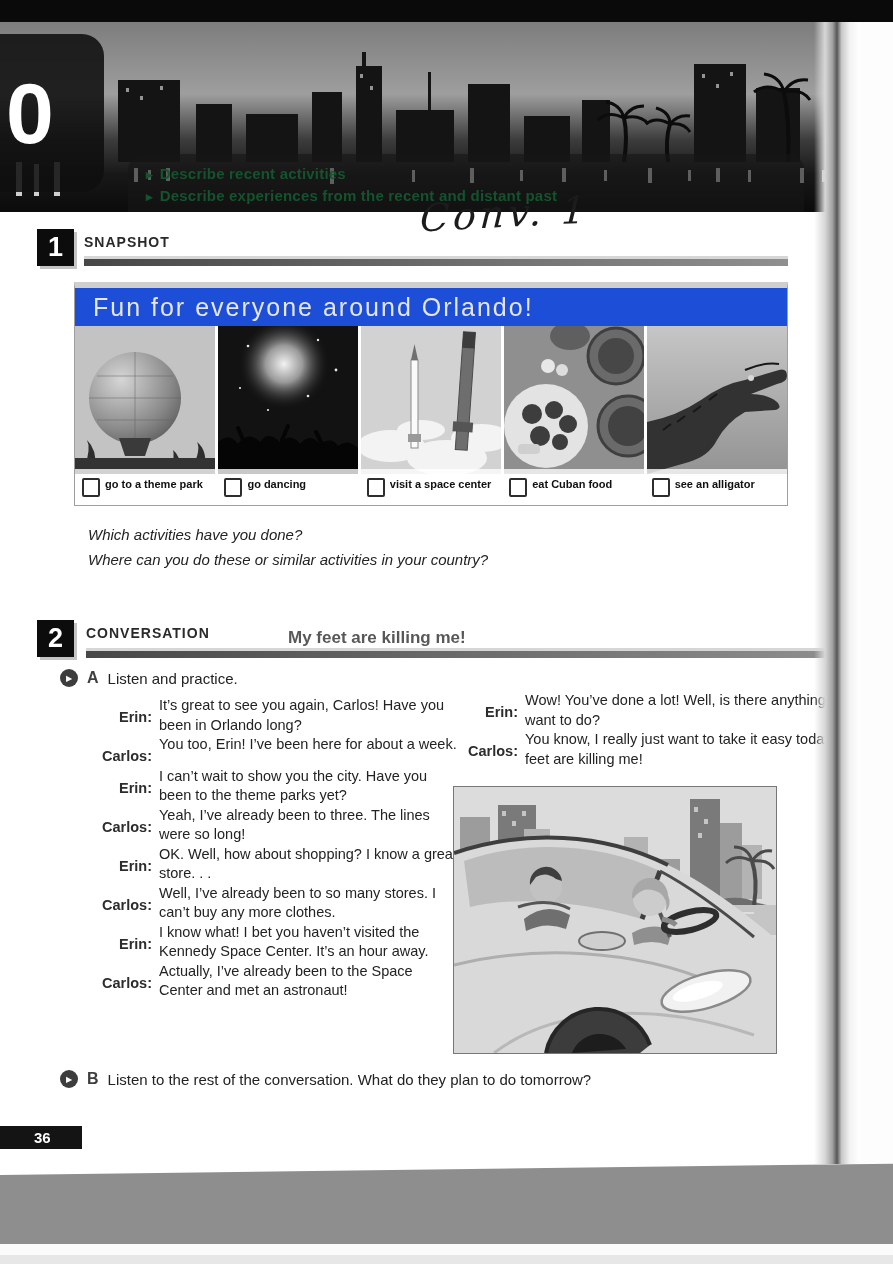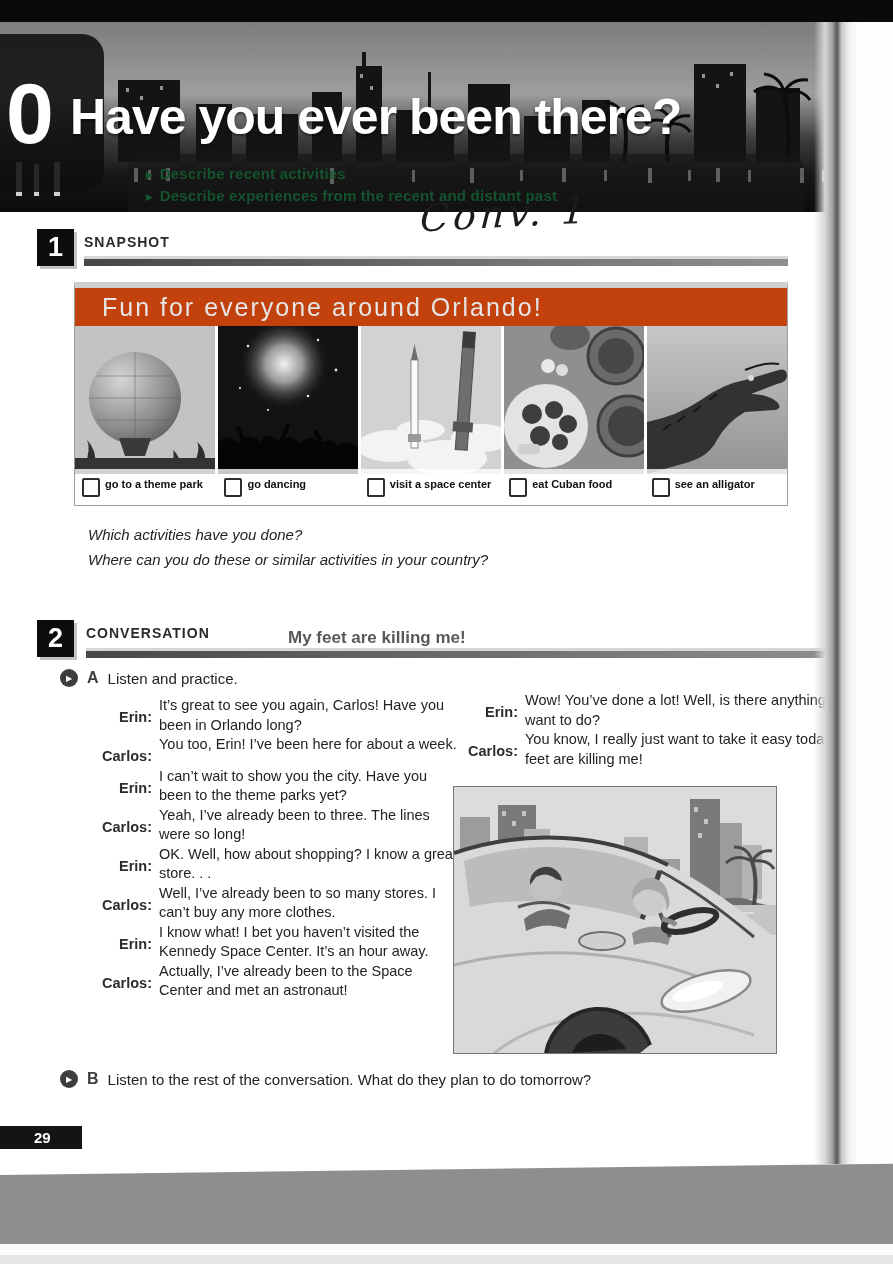--- a/index.html
+++ b/index.html
@@ -36,22 +36,22 @@
       font-size:27px;font-weight:700;display:flex;align-items:center;justify-content:center;
       box-shadow:3px 3px 0 #c4c4c4;}
   .sec-title{position:absolute;font-size:14px;font-weight:800;color:#2a2a2a;letter-spacing:1px;z-index:6;}
   .sec-sub{position:absolute;font-size:17px;font-weight:800;color:#585858;z-index:6;}
   .sec-bar{position:absolute;height:7px;z-index:5;border-top:3px solid #d6d6d6;
       background:linear-gradient(to right,#474747,#8f8f8f);}
 
   
   .snapshot-card{position:absolute;left:74px;top:282px;width:714px;height:224px;background:#fff;
       border:1px solid #9e9e9e;border-top:6px solid #cfcfcf;box-sizing:border-box;z-index:4;}
-  .snap-banner{height:38px;background:#c2410c;color:#e6e6e6;font-size:25px;font-weight:400;
-      letter-spacing:2px;line-height:38px;padding-left:27px;white-space:nowrap;overflow:hidden;}
+  .snap-banner{height:38px;background:#1d4ed8;color:#e6e6e6;font-size:25px;font-weight:400;
+      letter-spacing:2px;line-height:38px;padding-left:18px;white-space:nowrap;overflow:hidden;}
   .snap-photos{display:flex;height:148px;gap:3px;background:#fff;}
   .snap-photos .ph{flex:1;overflow:hidden;position:relative;}
   .snap-photos svg{display:block;width:100%;height:100%;}
   .snap-labels{position:absolute;left:0;right:0;bottom:0;height:36px;background:rgba(255,255,255,.78);
       display:flex;align-items:center;}
   .snap-label-cell{flex:1;display:flex;padding-left:7px;min-width:0;}
   .checkbox{width:14px;height:15px;background:#fff;border:2px solid #2d2d2d;border-radius:2px;
       margin-right:5px;flex:0 0 auto;}
   .snap-label-text{font-size:11px;font-weight:700;color:#101010;white-space:nowrap;}
 
@@ -154,21 +154,20 @@
           <rect x="688" y="148" width="3" height="11"></rect>
           <rect x="716" y="146" width="4" height="14"></rect>
         <rect x="748" y="148" width="3" height="12"></rect>
           <rect x="800" y="146" width="4" height="15"></rect>
           <rect x="822" y="148" width="4" height="12"></rect>
       </g>
 
       <rect x="-36" y="12" width="140" height="158" rx="22" fill="#0f0f0f" opacity="0.88"></rect>
     </svg>
     <div class="unit-number">0</div>
-    <div class="unit-title">Have you ever been there?</div>
     <div class="kicker-panel">
       <div class="kicker-line">
         <span class="arr">▸</span><span>Describe recent activities</span>
       </div>
       <div class="kicker-line">
         <span class="arr">▸</span><span>Describe experiences from the recent and distant past</span>
       </div>
     </div>
   </div>
 
@@ -461,20 +460,20 @@
       <path d="M118 266 a30 30 0 0 1 54 -4" fill="#1d1d1d"></path>
     </svg>
   </div>
 
   <div class="part-row" style="left:60px;top:1070px;">
     <span class="play-btn">▶</span>
     <span class="part-letter">B</span>
     <span class="part-text">Listen to the rest of the conversation. What do they plan to do tomorrow?</span>
   </div>
 
-  <div class="page-badge">29</div>
+  <div class="page-badge">36</div>
 
   <div class="page-curl"></div>
   <div class="right-margin"></div>
   <div class="bottom-dark-band"></div>
   <div class="bottom-white-strip"></div>
   <div class="bottom-gray-strip"></div>
 </div>
 
 </body></html>

